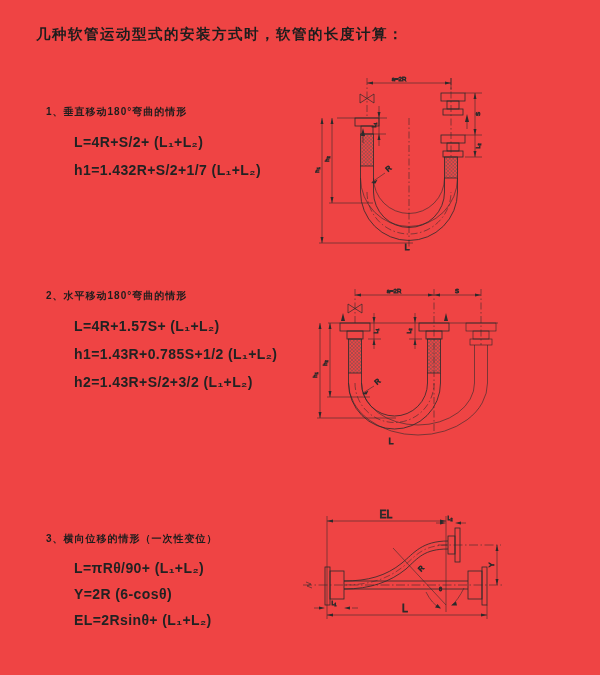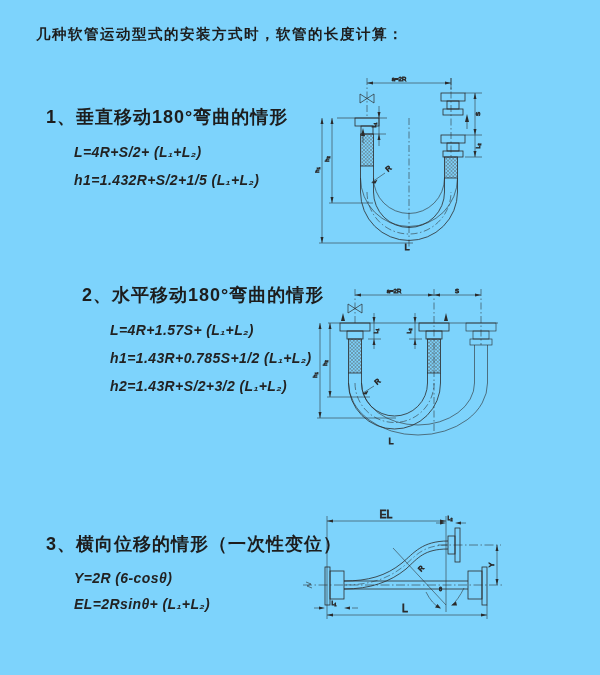--- a/index.html
+++ b/index.html
@@ -1,52 +1,52 @@
 <!DOCTYPE html>
 <html><head>
 <meta charset="utf-8">
 <style>
   html,body{margin:0;padding:0;background:#e8e8e8;}
   .page{
     position:relative;width:600px;height:675px;margin:0 auto;
-    background:#7dd3fc;overflow:hidden;
+    background:#ef4444;overflow:hidden;
     font-family:"Liberation Sans","DejaVu Sans",sans-serif;
     color:#1d1d1d;
   }
   .title{
     position:absolute;left:36px;top:25px;
     font-size:14.5px;font-weight:700;letter-spacing:1.5px;white-space:nowrap;
   }
   .sec{position:absolute;}
-  .sec-heading{font-size:18px;font-weight:700;letter-spacing:1px;white-space:nowrap;}
+  .sec-heading{font-size:10px;font-weight:700;letter-spacing:1px;white-space:nowrap;}
   .formulas{margin-top:9px;padding-left:28px;}
   .formula{
     font-size:14px;font-weight:700;letter-spacing:.4px;
-    line-height:28px;white-space:nowrap;color:#222;font-style:italic;
+    line-height:28px;white-space:nowrap;color:#222;
   }
   .sec3 .formula{line-height:26px;}
   .diagram{position:absolute;}
   svg text{fill:#2a2a2a;font-family:"Liberation Sans","DejaVu Sans",sans-serif;}
   .dimtxt{font-size:6px;}
   .dimtxt-sm{font-size:5.5px;}
   .biglbl{font-size:9px;}
   .hugelbl{font-size:10.5px;}
 </style>
 </head>
 <body>
 
 <div class="page">
 
   <div class="title">几种软管运动型式的安装方式时，软管的长度计算：</div>
 
   <div class="sec" style="left:46px;top:105px;">
     <div class="sec-heading">1、垂直移动180°弯曲的情形</div>
     <div class="formulas">
       <div class="formula">L=4R+S/2+ (L₁+L₂)</div>
-      <div class="formula">h1=1.432R+S/2+1/5 (L₁+L₂)</div>
+      <div class="formula">h1=1.432R+S/2+1/7 (L₁+L₂)</div>
     </div>
   </div>
 
   <div class="diagram" style="left:315px;top:66px;">
     <svg width="270" height="190" viewBox="0 0 270 190" stroke="#2b2b2b" stroke-width="0.8" fill="none">
       <defs>
         <pattern id="bd1" patternUnits="userSpaceOnUse" width="3.5" height="3.5">
           <path d="M0 3.5 L3.5 0 M0 0 L3.5 3.5" stroke="#555" stroke-width="0.45"></path>
         </pattern>
       </defs>
@@ -139,21 +139,21 @@
       <g stroke-width="0.55">
         <line x1="70" y1="107" x2="57" y2="116"></line>
         <path d="M56 117 L62.5 113.5 L60.5 117.5 Z" fill="#2b2b2b" stroke="none"></path>
       </g>
       <text style="font-size:7px" transform="rotate(-40 73 106)" x="73" y="106">R</text>
 
       <text class="biglbl" x="92" y="184" text-anchor="middle">L</text>
     </svg>
   </div>
 
-  <div class="sec" style="left:46px;top:283px;margin-left:36px;">
+  <div class="sec" style="left:46px;top:289px;">
     <div class="sec-heading">2、水平移动180°弯曲的情形</div>
     <div class="formulas">
       <div class="formula">L=4R+1.57S+ (L₁+L₂)</div>
       <div class="formula">h1=1.43R+0.785S+1/2 (L₁+L₂)</div>
       <div class="formula">h2=1.43R+S/2+3/2 (L₁+L₂)</div>
     </div>
   </div>
 
   <div class="diagram" style="left:310px;top:283px;">
     <svg width="280" height="180" viewBox="0 0 280 180" stroke="#2b2b2b" stroke-width="0.8" fill="none">
@@ -255,20 +255,21 @@
       </g>
       <text style="font-size:7px" transform="rotate(-40 67 102)" x="67" y="102">R</text>
 
       <text class="biglbl" x="81" y="161" text-anchor="middle">L</text>
     </svg>
   </div>
 
   <div class="sec sec3" style="left:46px;top:518px;margin-top:14px;">
     <div class="sec-heading">3、横向位移的情形（一次性变位）</div>
     <div class="formulas">
+      <div class="formula">L=πRθ/90+ (L₁+L₂)</div>
       <div class="formula">Y=2R (6-cosθ)</div>
       <div class="formula">EL=2Rsinθ+ (L₁+L₂)</div>
     </div>
   </div>
 
   <div class="diagram" style="left:298px;top:488px;">
     <svg width="295" height="160" viewBox="0 0 295 160" stroke="#2b2b2b" stroke-width="0.8" fill="none">
 
       <g stroke-width="0.55" stroke-dasharray="9 2.5 1.5 2.5">
         <line x1="5" y1="97" x2="206" y2="97"></line>

